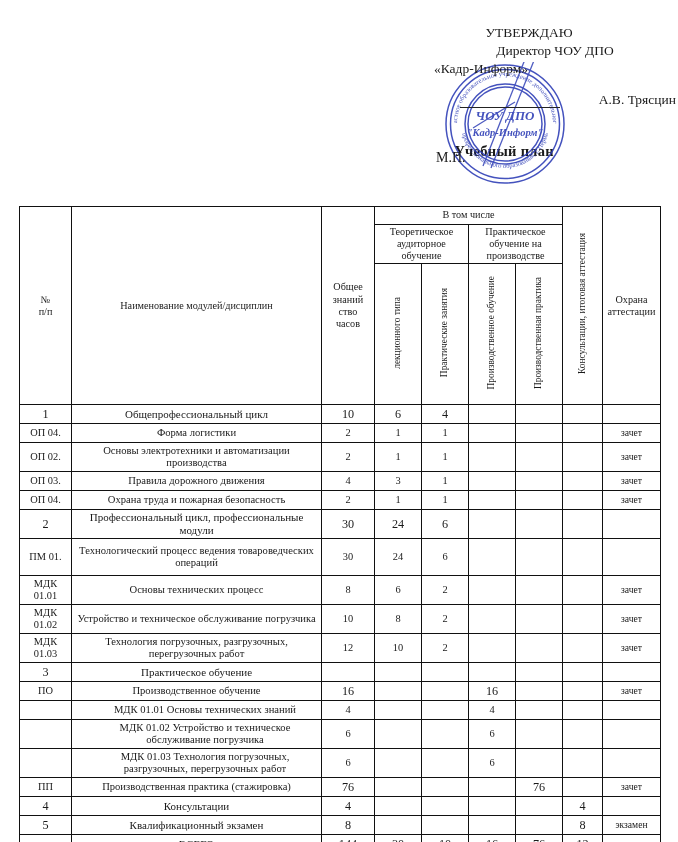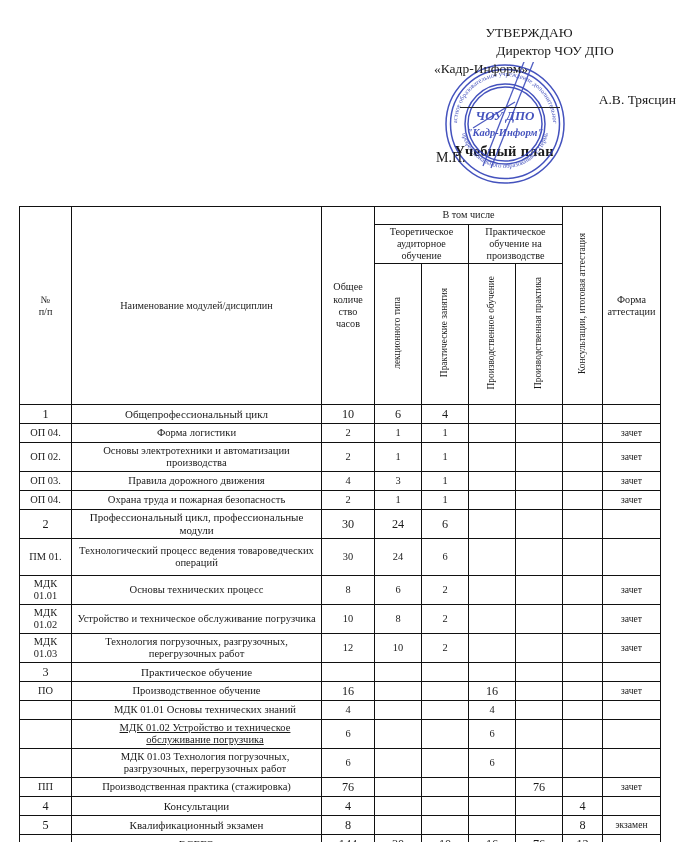--- a/index.html
+++ b/index.html
@@ -221,30 +221,30 @@
       </colgroup>
       <thead>
         <tr>
           <td rowspan="3" class="h-center h-tall">
             <div>№</div>
             <div>п/п</div>
           </td>
           <td rowspan="3" class="h-center">Наименование модулей/дисциплин</td>
           <td rowspan="3" class="h-center">
             <div>Общее</div>
-            <div>количе</div>
+            <div>знаний</div>
             <div>ство</div>
             <div>часов</div>
           </td>
           <td colspan="4" class="h-center" style="height:15px">В том числе</td>
           <td rowspan="3" class="h-vert h-tall">
             <span>Консультации, итоговая аттестация</span>
           </td>
           <td rowspan="3" class="h-center">
-            <div>Форма</div>
+            <div>Охрана</div>
             <div>аттестации</div>
           </td>
         </tr>
         <tr>
           <td colspan="2" class="h-center" style="height:34px">
             <div>Теоретическое</div>
             <div>аудиторное обучение</div>
           </td>
           <td colspan="2" class="h-center">
             <div>Практическое</div>
@@ -415,21 +415,21 @@
             <td class="c-left">4</td>
             <td class="c-left"></td>
             <td class="c-left"></td>
             <td class="c-left">4</td>
             <td class="c-left"></td>
             <td class="c-left"></td>
             <td class="c-form"></td>
           </tr>
           <tr class="r-tall">
             <td class="c-num"></td>
-            <td class="c-name" style="padding-left: 20px; text-decoration: underline;">МДК 01.02 Устройство и техническое обслуживание погрузчика</td>
+            <td class="c-name" style="padding-left: 20px;">МДК 01.02 Устройство и техническое обслуживание погрузчика</td>
             <td class="c-left">6</td>
             <td class="c-left"></td>
             <td class="c-left"></td>
             <td class="c-left">6</td>
             <td class="c-left"></td>
             <td class="c-left"></td>
             <td class="c-form"></td>
           </tr>
           <tr class="r-tall">
             <td class="c-num"></td>

